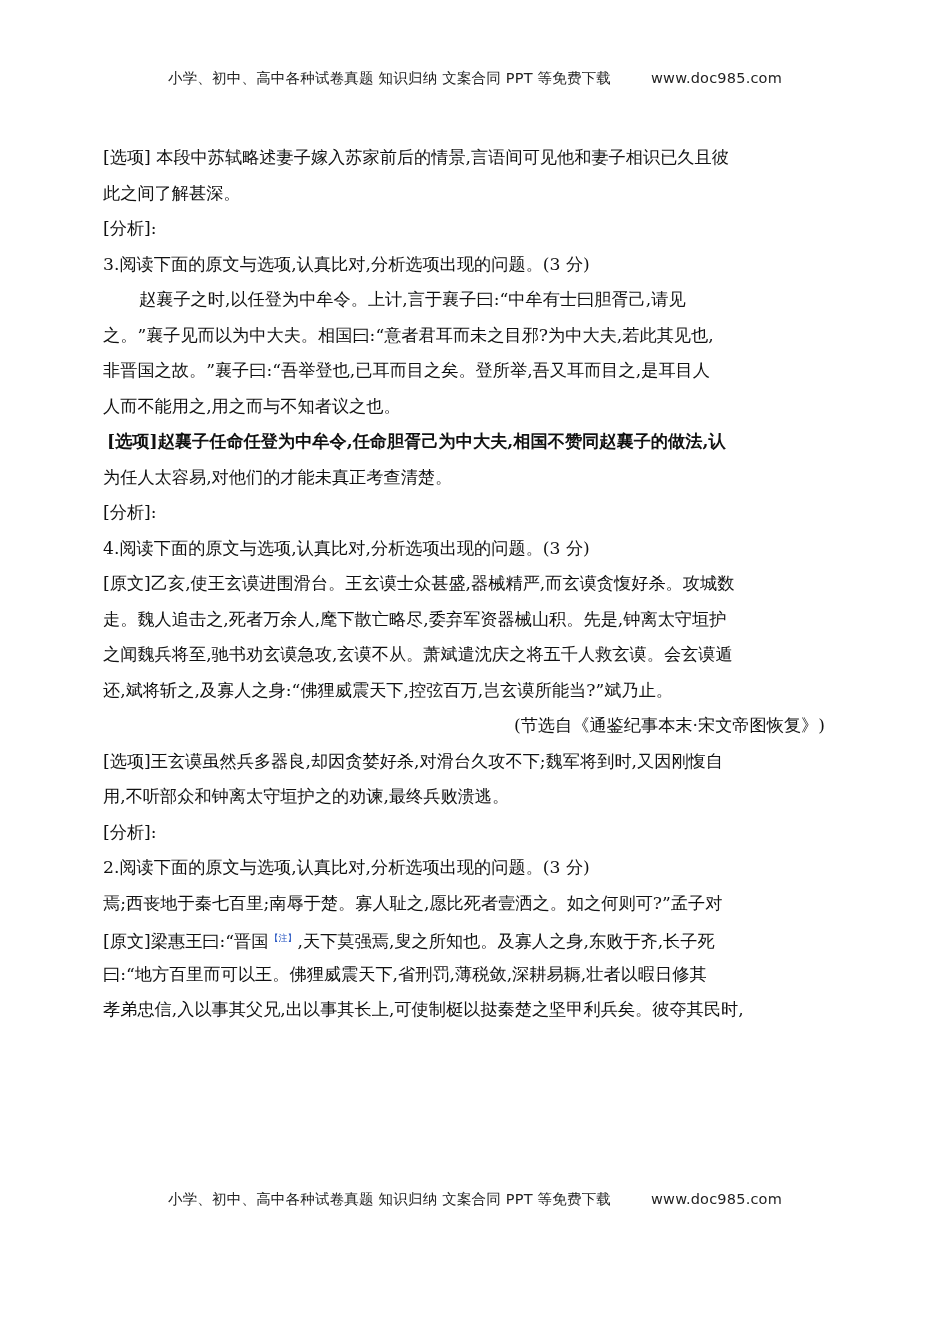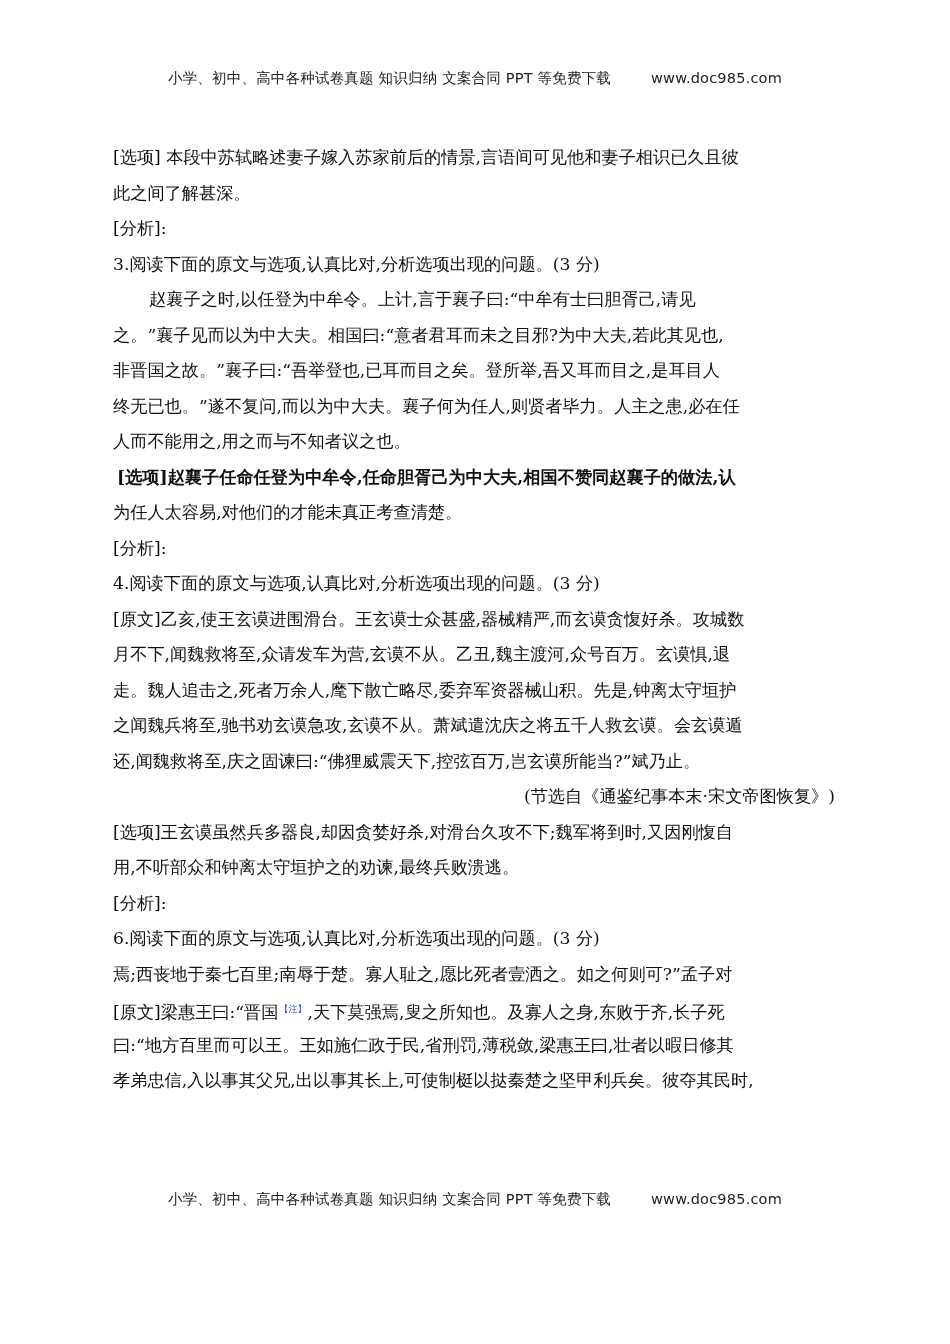--- a/index.html
+++ b/index.html
@@ -19,21 +19,21 @@
       font-size: 14.5px;
       color: #222222;
       letter-spacing: 0.2px;
     }
     .banner .site { margin-left: 40px; }
     .banner-top { top: 69px; }
     .banner-bottom { top: 1190px; }
 
     .content {
       position: absolute;
-      left: 113px;
+      left: 103px;
       top: 140px;
       width: 726px;
       font-size: 17.2px;
       line-height: 35.5px;
     }
     .line { white-space: nowrap; height: 35.5px; }
     .indent { padding-left: 36px; }
     .indent-small { padding-left: 4px; font-weight: bold; }
     .right { text-align: right; padding-right: 4px; }
     .note {
@@ -54,41 +54,39 @@
 <div class="content">
 
   <div class="line">[选项] 本段中苏轼略述妻子嫁入苏家前后的情景,言语间可见他和妻子相识已久且彼</div>
   <div class="line">此之间了解甚深。</div>
   <div class="line">[分析]:</div>
 
   <div class="line">3.阅读下面的原文与选项,认真比对,分析选项出现的问题。(3 分)</div>
   <div class="line indent">赵襄子之时,以任登为中牟令。上计,言于襄子曰:“中牟有士曰胆胥己,请见</div>
   <div class="line">之。”襄子见而以为中大夫。相国曰:“意者君耳而未之目邪?为中大夫,若此其见也,</div>
   <div class="line">非晋国之故。”襄子曰:“吾举登也,已耳而目之矣。登所举,吾又耳而目之,是耳目人</div>
-  <div class="line">终无已也。”遂不复问,而以为中大夫。襄子何为任人,则贤者毕力。人主之患,必在任</div>
   <div class="line">人而不能用之,用之而与不知者议之也。</div>
   <div class="line indent-small">[选项]赵襄子任命任登为中牟令,任命胆胥己为中大夫,相国不赞同赵襄子的做法,认</div>
   <div class="line">为任人太容易,对他们的才能未真正考查清楚。</div>
   <div class="line">[分析]:</div>
 
   <div class="line">4.阅读下面的原文与选项,认真比对,分析选项出现的问题。(3 分)</div>
   <div class="line">[原文]乙亥,使王玄谟进围滑台。王玄谟士众甚盛,器械精严,而玄谟贪愎好杀。攻城数</div>
-  <div class="line">月不下,闻魏救将至,众请发车为营,玄谟不从。乙丑,魏主渡河,众号百万。玄谟惧,退</div>
   <div class="line">走。魏人追击之,死者万余人,麾下散亡略尽,委弃军资器械山积。先是,钟离太守垣护</div>
   <div class="line">之闻魏兵将至,驰书劝玄谟急攻,玄谟不从。萧斌遣沈庆之将五千人救玄谟。会玄谟遁</div>
-  <div class="line">还,闻魏救将至,庆之固谏曰:“佛狸威震天下,控弦百万,岂玄谟所能当?”斌乃止。</div>
+  <div class="line">还,斌将斩之,及寡人之身:“佛狸威震天下,控弦百万,岂玄谟所能当?”斌乃止。</div>
   <div class="line right">(节选自《通鉴纪事本末·宋文帝图恢复》)</div>
   <div class="line">[选项]王玄谟虽然兵多器良,却因贪婪好杀,对滑台久攻不下;魏军将到时,又因刚愎自</div>
   <div class="line">用,不听部众和钟离太守垣护之的劝谏,最终兵败溃逃。</div>
   <div class="line">[分析]:</div>
 
-  <div class="line">6.阅读下面的原文与选项,认真比对,分析选项出现的问题。(3 分)</div>
+  <div class="line">2.阅读下面的原文与选项,认真比对,分析选项出现的问题。(3 分)</div>
   <div class="line">焉;西丧地于秦七百里;南辱于楚。寡人耻之,愿比死者壹洒之。如之何则可?”孟子对</div>
   <div class="line">
     <span>[原文]梁惠王曰:“晋国</span><span class="note">【注】</span><span>,天下莫强焉,叟之所知也。及寡人之身,东败于齐,长子死</span>
   </div>
-  <div class="line">曰:“地方百里而可以王。王如施仁政于民,省刑罚,薄税敛,梁惠王曰,壮者以暇日修其</div>
+  <div class="line">曰:“地方百里而可以王。佛狸威震天下,省刑罚,薄税敛,深耕易耨,壮者以暇日修其</div>
   <div class="line">孝弟忠信,入以事其父兄,出以事其长上,可使制梃以挞秦楚之坚甲利兵矣。彼夺其民时,</div>
 </div>
 
 <div class="banner banner-bottom">
   <span>小学、初中、高中各种试卷真题  知识归纳  文案合同  PPT 等免费下载</span><span class="site">www.doc985.com</span>
 </div>
 
 </body></html>

